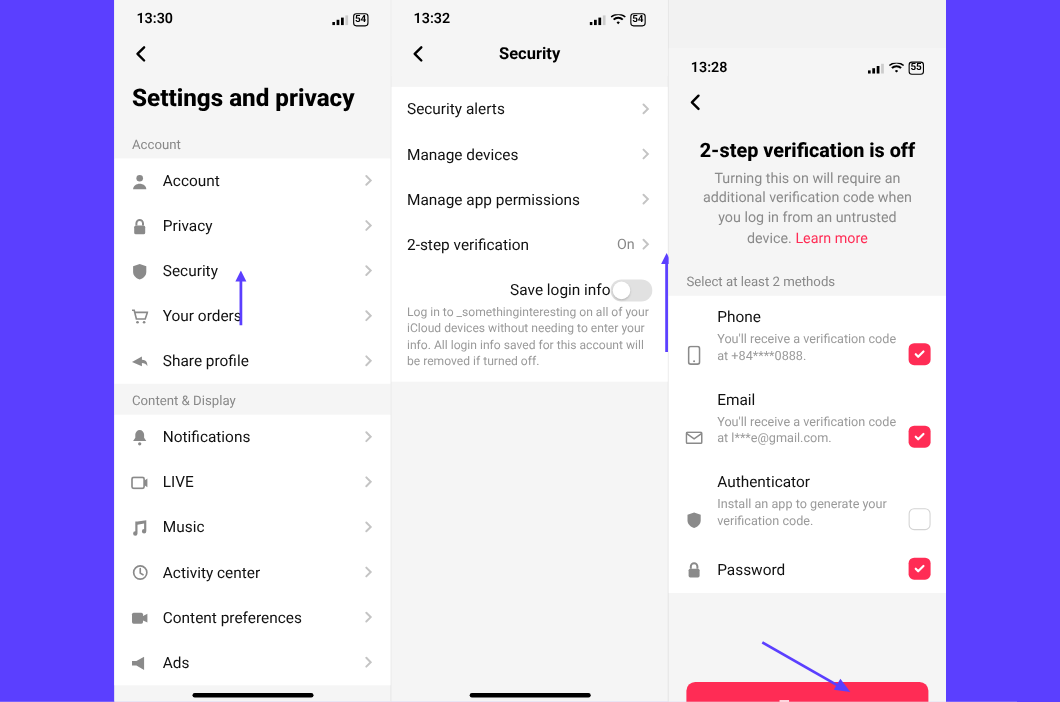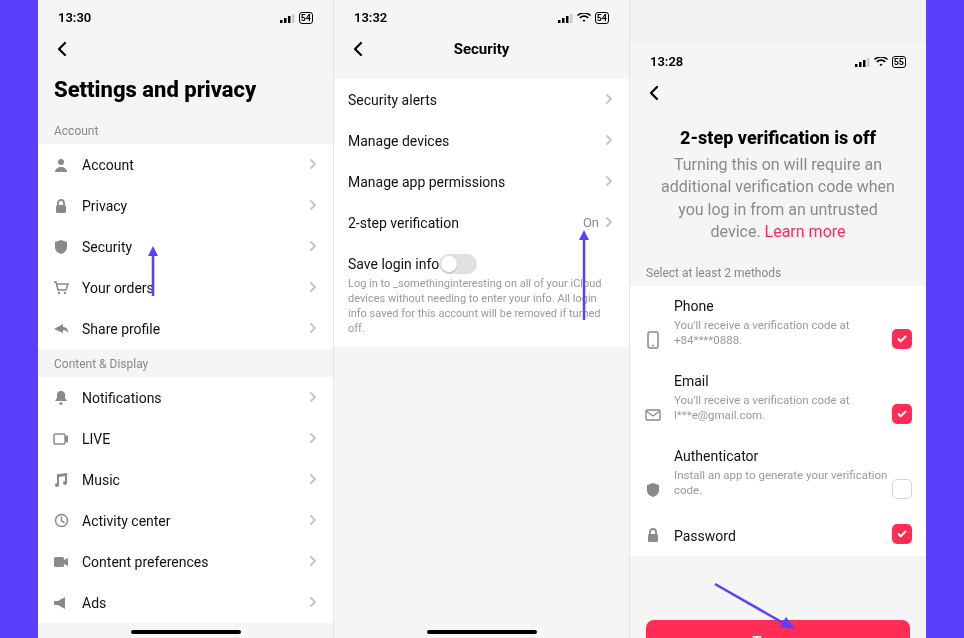--- a/index.html
+++ b/index.html
@@ -13,21 +13,21 @@
     width: 964px;
     height: 638px;
     overflow: hidden;
   }
   .phones {
     display: flex;
     gap: 0;
     background: #f2f2f2;
   }
   .phone {
-    width: 296px;
+    width: 252px;
     height: 638px;
     background: #f5f5f5;
     display: flex;
     flex-direction: column;
     position: relative;
     border-right: 1px solid #e4e4e4;
   }
   .phone:last-child { border-right: none; margin-top: 44px; }
   .status-bar {
     display: flex;
@@ -94,21 +94,21 @@
     color: #888;
     margin-right: 4px;
   }
   .row .chev { color: #c4c4c4; }
   .row .desc {
     font-size: 11px;
     color: #9a9a9a;
     line-height: 1.35;
     padding-top: 3px;
   }
-  .row.column { flex-direction: column; align-items: flex-start; }
+  .row.column { flex-direction: column; align-items: flex-end; }
   .row.column .top { display: flex; align-items: center; }
   .toggle {
     width: 38px; height: 20px;
     background: #e1e1e1;
     border-radius: 10px;
     position: relative;
   }
   .toggle::after {
     content: "";
     position: absolute;
@@ -118,21 +118,21 @@
     top: 2px; left: 2px;
     box-shadow: 0 1px 2px rgba(0,0,0,0.2);
   }
   
   .hero {
     text-align: center;
     padding: 14px 24px 14px 24px;
     background: #f5f5f5;
   }
   .hero h2 { font-size: 18px; font-weight: 800; margin-bottom: 6px; }
-  .hero p { font-size: 16px; color: #8a8a8a; line-height: 1.4; }
+  .hero p { font-size: 13px; color: #8a8a8a; line-height: 1.4; }
   .hero a { color: #ff2c55; text-decoration: none; }
   .method {
     padding: 12px 14px;
     background: #fff;
     display: flex;
     align-items: flex-end;
   }
   .method .icon {
     width: 18px; height: 18px; margin-right: 12px; color:#8a8a8a;
     display:flex;align-items:center;justify-content:center;

